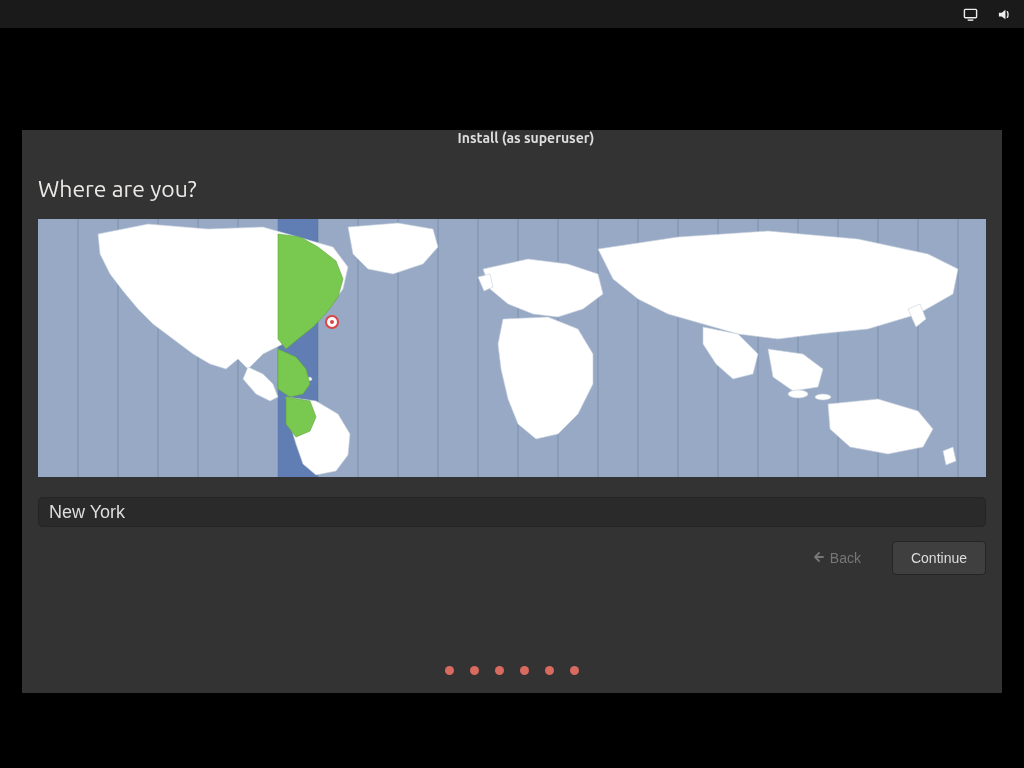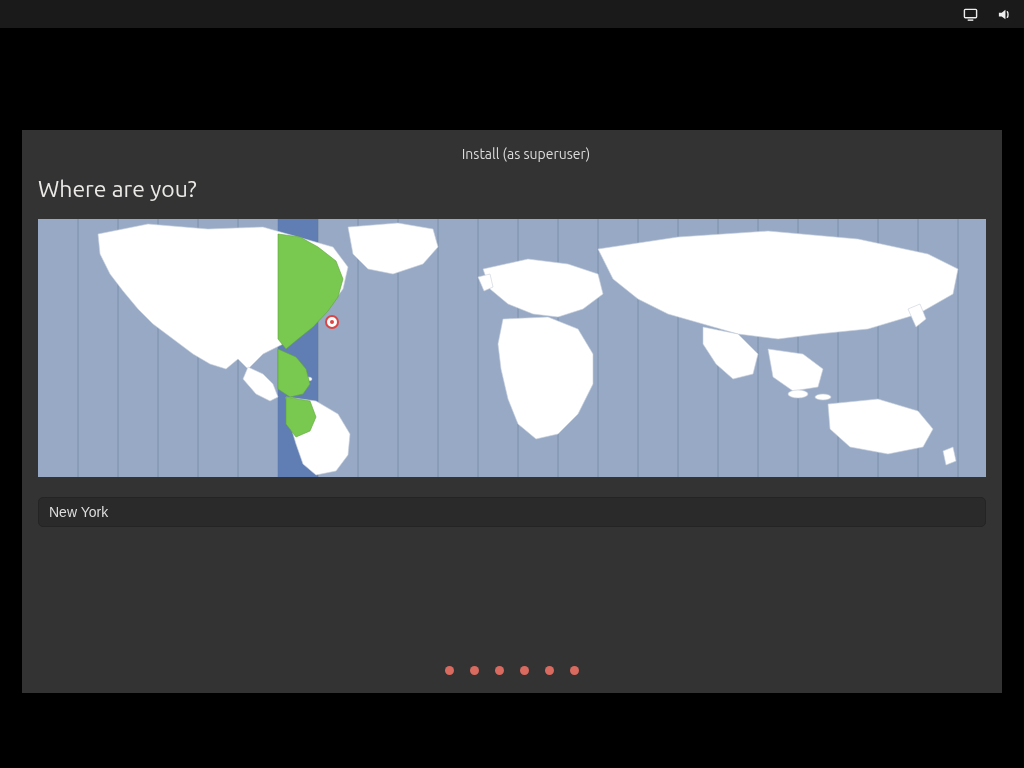--- a/index.html
+++ b/index.html
@@ -35,25 +35,25 @@
       right: 22px;
       top: 130px;
       bottom: 75px;
       background: #333333;
       display: flex;
       flex-direction: column;
     }
     .title-bar {
       height: 32px;
       display: flex;
-      align-items: flex-end;
+      align-items: flex-start;
       justify-content: center;
       color: #ddd;
       font-size: 14px;
-      font-weight: 400;
+      font-weight: 700;
       padding-left: 28px;
     }
     .content {
       flex: 1;
       padding: 14px 16px 10px 16px;
       display: flex;
       flex-direction: column;
     }
     .heading {
       color: #eceae7;
@@ -72,21 +72,21 @@
       height: 100%;
       display: block;
     }
     .location-input {
       margin-top: 20px;
       height: 30px;
       background: #2a2a2a;
       border: 1px solid #242424;
       border-radius: 5px;
       color: #ddd;
-      font-size: 14px;
+      font-size: 18px;
       padding: 0 10px;
       outline: none;
     }
     .button-row {
       margin-top: 14px;
       display: flex;
       justify-content: flex-end;
       gap: 12px;
     }
     .btn {
@@ -222,20 +222,33 @@
 
         <g>
           <circle cx="294" cy="103" r="6" fill="#ffffff" stroke="#d44" stroke-width="2"></circle>
           <circle cx="294" cy="103" r="2" fill="#d44"></circle>
         </g>
       </svg>
     </div>
 
     <input type="text" class="location-input" value="New York" style="">
 
+    <div class="button-row">
+      <button class="btn disabled">
+        <span>
+          <svg width="12" height="12" viewBox="0 0 12 12" fill="none" stroke="#777" stroke-width="1.8" stroke-linecap="round" stroke-linejoin="round">
+            <path d="M7 2 L3 6 L7 10 M3 6 H11"></path>
+          </svg>
+        </span>
+        <span>Back</span>
+      </button>
+      <button class="btn">
+        <span>Continue</span>
+      </button>
+    </div>
 
   </div>
 
   <div class="pager">
     <span class="dot"></span>
     <span class="dot"></span>
     <span class="dot"></span>
     <span class="dot"></span>
     <span class="dot"></span>
     <span class="dot"></span>

